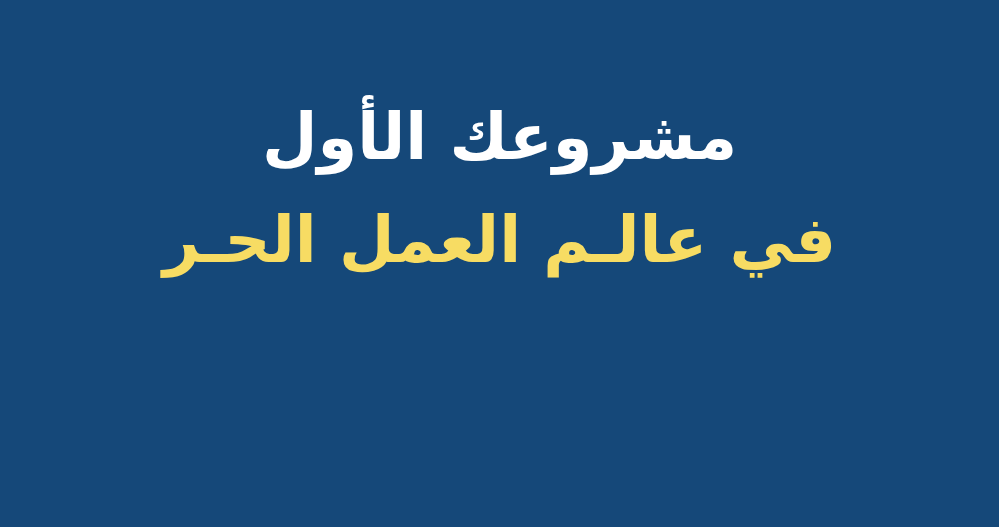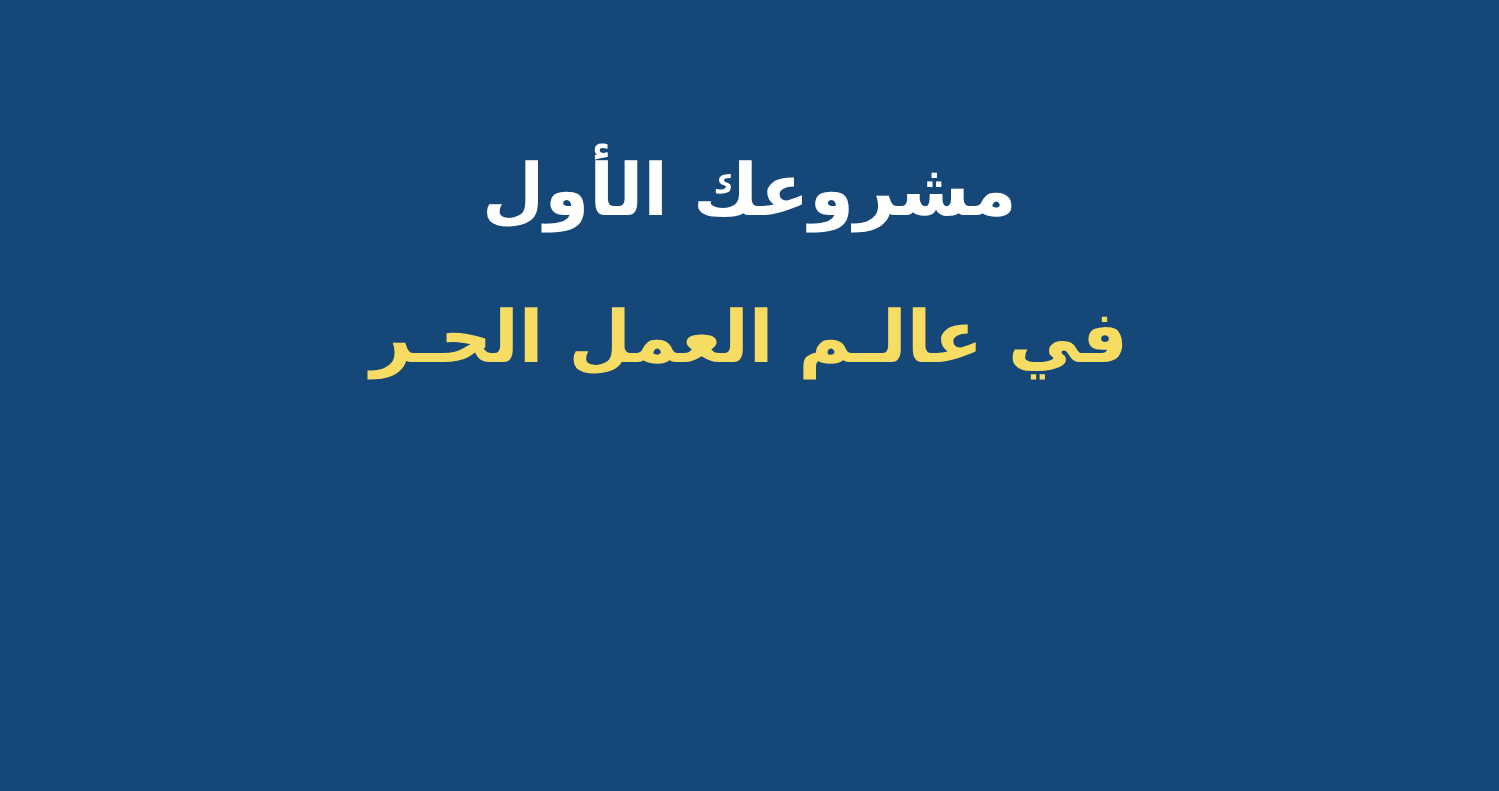--- a/index.html
+++ b/index.html
@@ -36,34 +36,33 @@
   }
 
   .title-line {
     display: block;
     width: 100%;
     text-align: center;
     direction: rtl;
     unicode-bidi: isolate;
     white-space: nowrap;
     font-weight: bold;
-    font-size: 48px;
+    font-size: 64px;
     line-height: 1.30;
     letter-spacing: 0.5px;
     font-family: "DejaVu Sans", "Liberation Sans", sans-serif;
   }
 
   .title-line--primary {
     color: #ffffff;
     margin-bottom: 20px;
   }
 
   .title-line--accent {
     color: #f7dc63;
-    margin-top: 16px;
   }
 </style>
 </head>
 <body>
 
 <div class="slide">
 
   <div class="title-block">
 
     <span class="title-line title-line--primary">مشروعك الأول</span>

